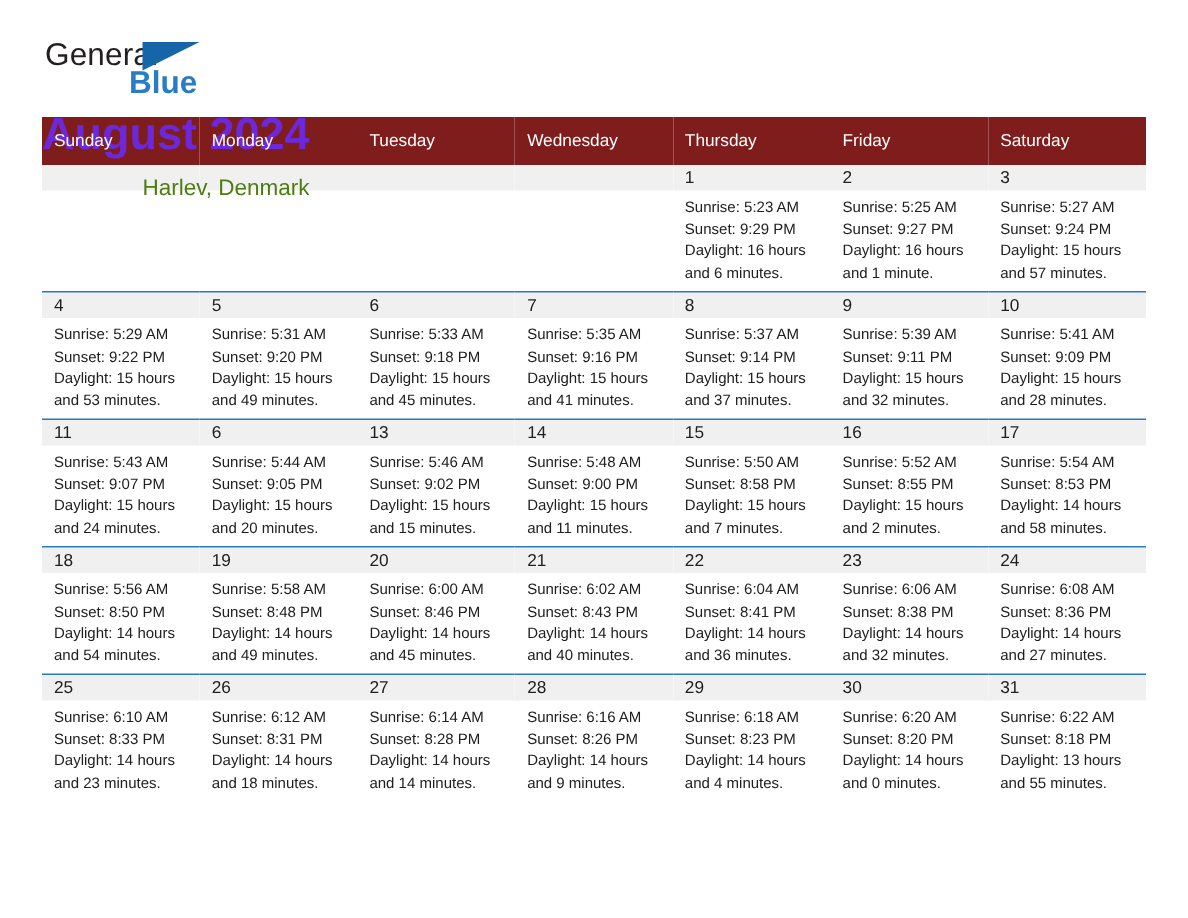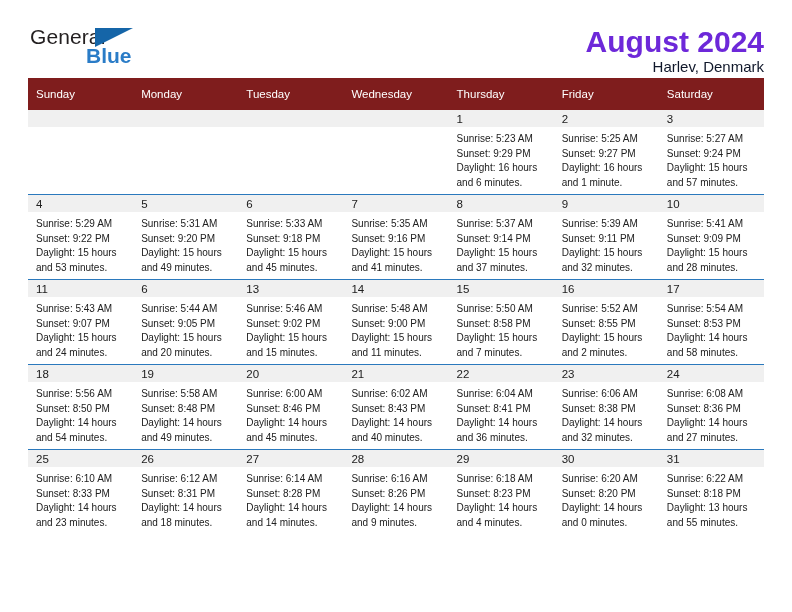--- a/index.html
+++ b/index.html
@@ -24,20 +24,21 @@
   }
 
   
   .topbar {
     display: flex;
     align-items: flex-start;
     justify-content: space-between;
     height: 74px;
     padding-top: 26px;
     box-sizing: border-box;
+    flex-direction: column;
   }
 
   .logo {
     position: relative;
     width: 120px;
     height: 48px;
     flex: 0 0 auto;
   }
   .logo-general {
     position: absolute;
@@ -74,22 +75,22 @@
   }
   .cal-title {
     font-size: 30px;
     font-weight: bold;
     color: #6d28d9;
     line-height: 1.05;
     white-space: nowrap;
   }
   .cal-sub {
     font-size: 15px;
-    color: #0f172a;
-    margin-top: 0;
+    color: #4d7c0f;
+    margin-top: 11px;
     white-space: nowrap;
   }
 
   
   .calendar {
     width: 736px;
     border-collapse: collapse;
     table-layout: fixed;
     margin-top: 4px;
   }

